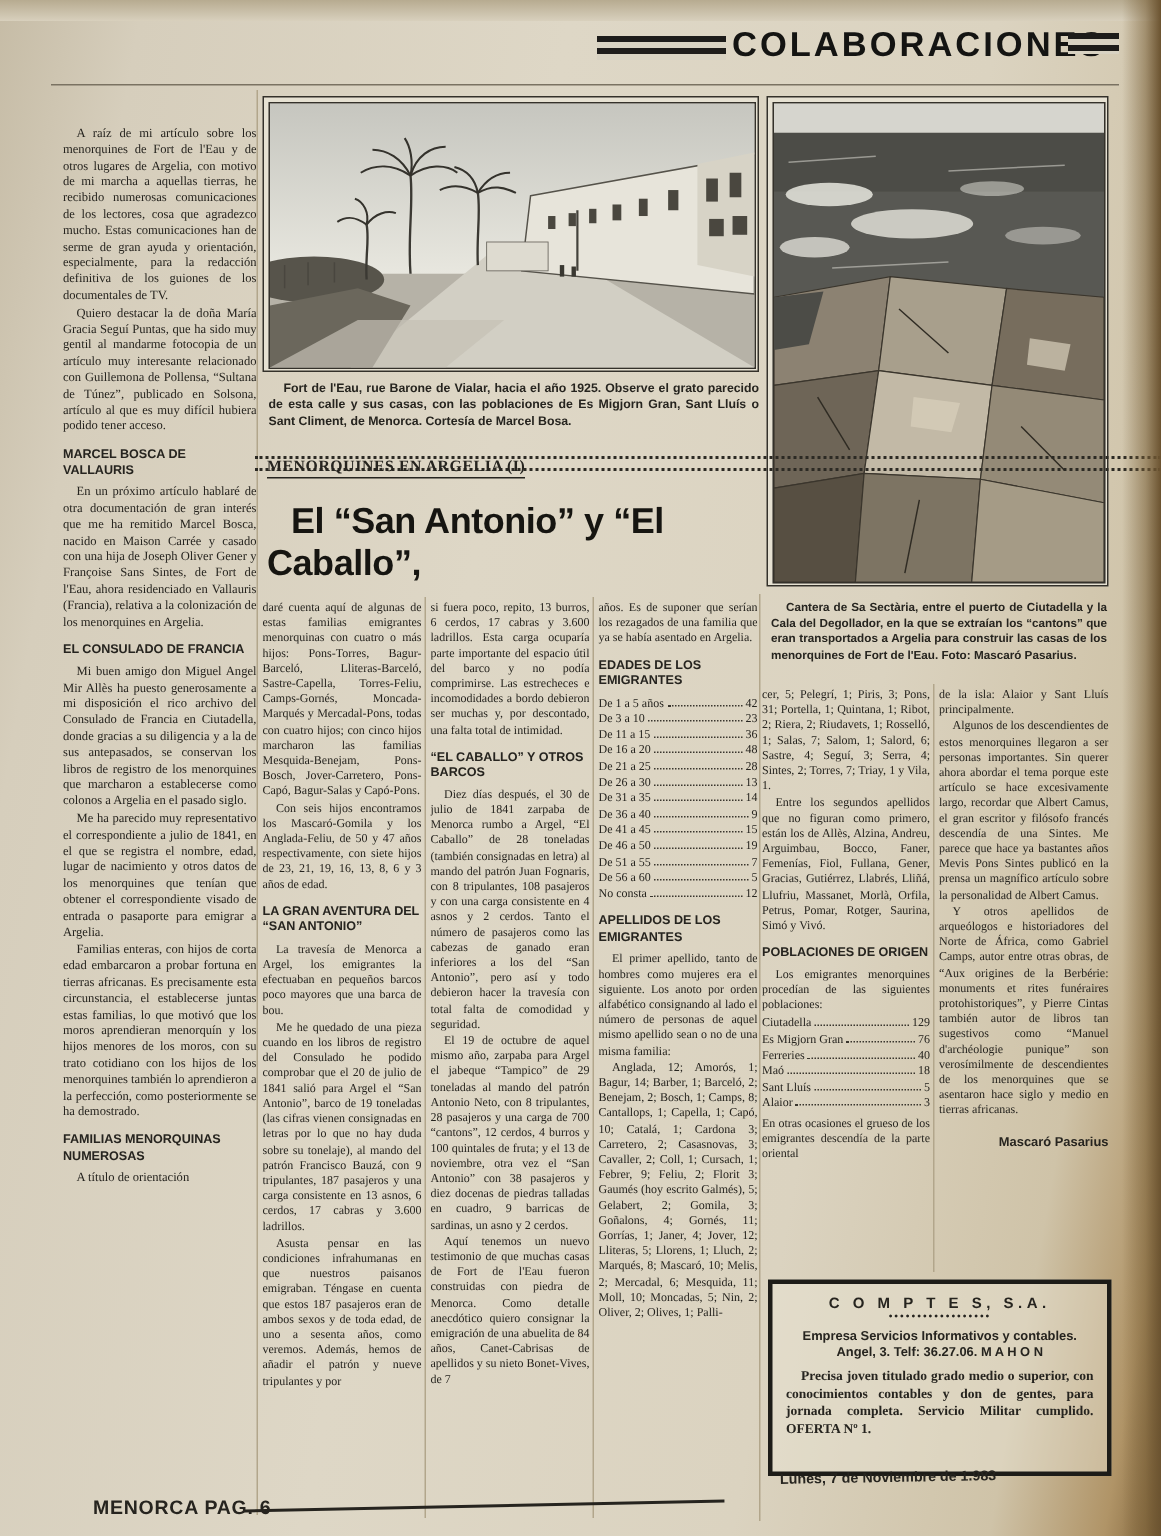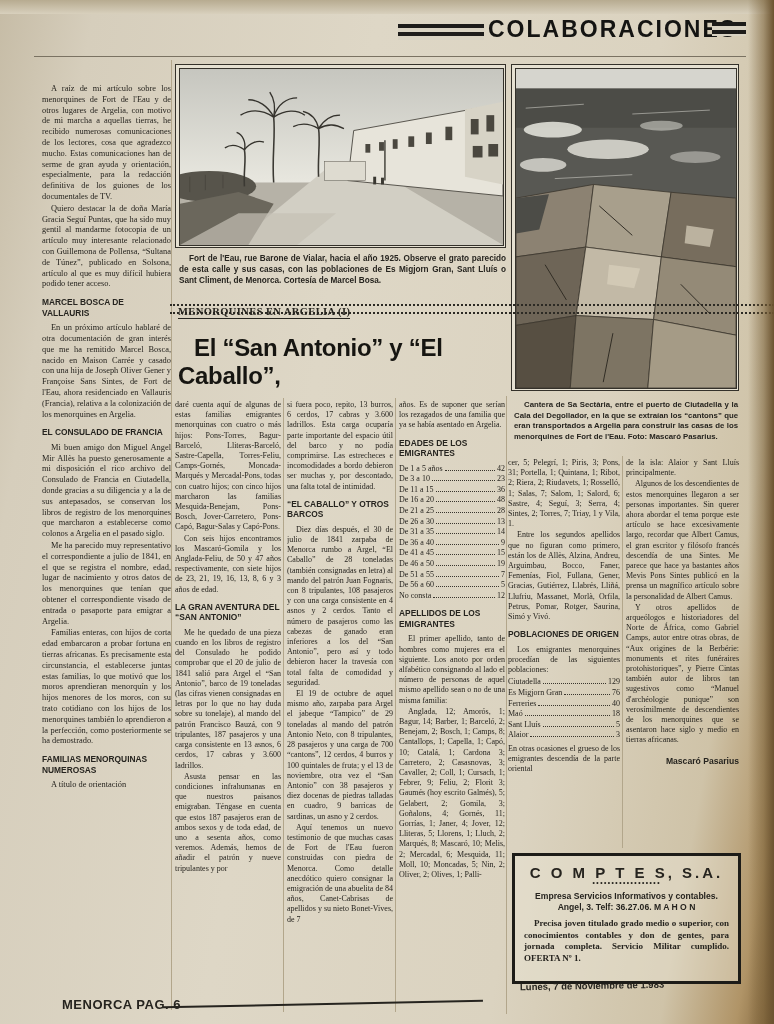--- a/index.html
+++ b/index.html
@@ -54,21 +54,21 @@
     border-top:2px dotted #2c2a24;border-bottom:2px dotted #2c2a24;}
   .kicker{position:absolute;left:178px;top:306px;font-weight:bold;font-size:10.5px;
     letter-spacing:.4px;border-bottom:1px solid #26241f;padding-bottom:1px;}
   .headline{position:absolute;left:178px;top:334px;width:334px;
     font-family:"Liberation Sans",sans-serif;font-weight:bold;font-size:24px;line-height:28px;
     letter-spacing:-.3px;color:#161511;}
   .headline .hl1{text-indent:16px;}
   
   .ad{position:absolute;left:512px;top:853px;width:229px;height:131px;box-sizing:border-box;
     border:3px solid #1d1c18;background:rgba(235,230,216,.45);padding:8px 9px 4px;}
-  .ad-title{font-family:"Liberation Sans",sans-serif;font-weight:bold;font-size:15px;
+  .ad-title{font-family:"Liberation Sans",sans-serif;font-weight:bold;font-size:10px;
     letter-spacing:3px;text-align:center;}
   .ad-title-dots{text-align:center;font-size:8px;letter-spacing:1px;line-height:5px;margin-bottom:5px;}
   .ad-line{font-family:"Liberation Sans",sans-serif;font-weight:bold;font-size:8.6px;
     text-align:center;line-height:11px;}
   .ad-body{font-size:9px;line-height:11.5px;text-align:justify;text-indent:10px;margin-top:5px;font-weight:bold;}
   
   .footer-left{position:absolute;left:42px;top:997px;font-family:"Liberation Sans",sans-serif;
     font-weight:bold;font-size:13px;letter-spacing:.5px;padding-left:20px;}
   .footer-rule{position:absolute;left:163px;top:1003px;width:320px;height:2px;background:#26241f;
     transform:rotate(-1.2deg);}
@@ -217,20 +217,21 @@
   <div class="kicker">MENORQUINES EN ARGELIA (I)</div>
   <div class="headline">
     <div class="hl1">El “San Antonio” y “El Caballo”,</div>
   </div>
 
   <div class="bodycol c2">
 
   <div class="seg p0">daré cuenta aquí de algunas de estas familias emigrantes menorquinas con cuatro o más hijos: Pons-Torres, Bagur-Barceló, Lliteras-Barceló, Sastre-Capella, Torres-Feliu, Camps-Gornés, Moncada-Marqués y Mercadal-Pons, todas con cuatro hijos; con cinco hijos marcharon las familias Mesquida-Benejam, Pons-Bosch, Jover-Carretero, Pons-Capó, Bagur-Salas y Capó-Pons.</div>
       <div class="seg p">Con seis hijos encontramos los Mascaró-Gomila y los Anglada-Feliu, de 50 y 47 años respectivamente, con siete hijos de 23, 21, 19, 16, 13, 8, 6 y 3 años de edad.</div>
       <div class="seg h">LA GRAN AVENTURA DEL “SAN ANTONIO”</div>
+      <div class="seg p">La travesía de Menorca a Argel, los emigrantes la efectuaban en pequeños barcos poco mayores que una barca de bou.</div>
       <div class="seg p">Me he quedado de una pieza cuando en los libros de registro del Consulado he podido comprobar que el 20 de julio de 1841 salió para Argel el “San Antonio”, barco de 19 toneladas (las cifras vienen consignadas en letras por lo que no hay duda sobre su tonelaje), al mando del patrón Francisco Bauzá, con 9 tripulantes, 187 pasajeros y una carga consistente en 13 asnos, 6 cerdos, 17 cabras y 3.600 ladrillos.</div>
       <div class="seg p">Asusta pensar en las condiciones infrahumanas en que nuestros paisanos emigraban. Téngase en cuenta que estos 187 pasajeros eran de ambos sexos y de toda edad, de uno a sesenta años, como veremos. Además, hemos de añadir el patrón y nueve tripulantes y por</div>
     </div>
 
   <div class="bodycol c3">
 
   <div class="seg p0">si fuera poco, repito, 13 burros, 6 cerdos, 17 cabras y 3.600 ladrillos. Esta carga ocuparía parte importante del espacio útil del barco y no podía comprimirse. Las estrecheces e incomodidades a bordo debieron ser muchas y, por descontado, una falta total de intimidad.</div>
       <div class="seg h">“EL CABALLO” Y OTROS BARCOS</div>
       <div class="seg p">Diez días después, el 30 de julio de 1841 zarpaba de Menorca rumbo a Argel, “El Caballo” de 28 toneladas (también consignadas en letra) al mando del patrón Juan Fognaris, con 8 tripulantes, 108 pasajeros y con una carga consistente en 4 asnos y 2 cerdos. Tanto el número de pasajeros como las cabezas de ganado eran inferiores a los del “San Antonio”, pero así y todo debieron hacer la travesía con total falta de comodidad y seguridad.</div>
       <div class="seg p">El 19 de octubre de aquel mismo año, zarpaba para Argel el jabeque “Tampico” de 29 toneladas al mando del patrón Antonio Neto, con 8 tripulantes, 28 pasajeros y una carga de 700 “cantons”, 12 cerdos, 4 burros y 100 quintales de fruta; y el 13 de noviembre, otra vez el “San Antonio” con 38 pasajeros y diez docenas de piedras talladas en cuadro, 9 barricas de sardinas, un asno y 2 cerdos.</div>

